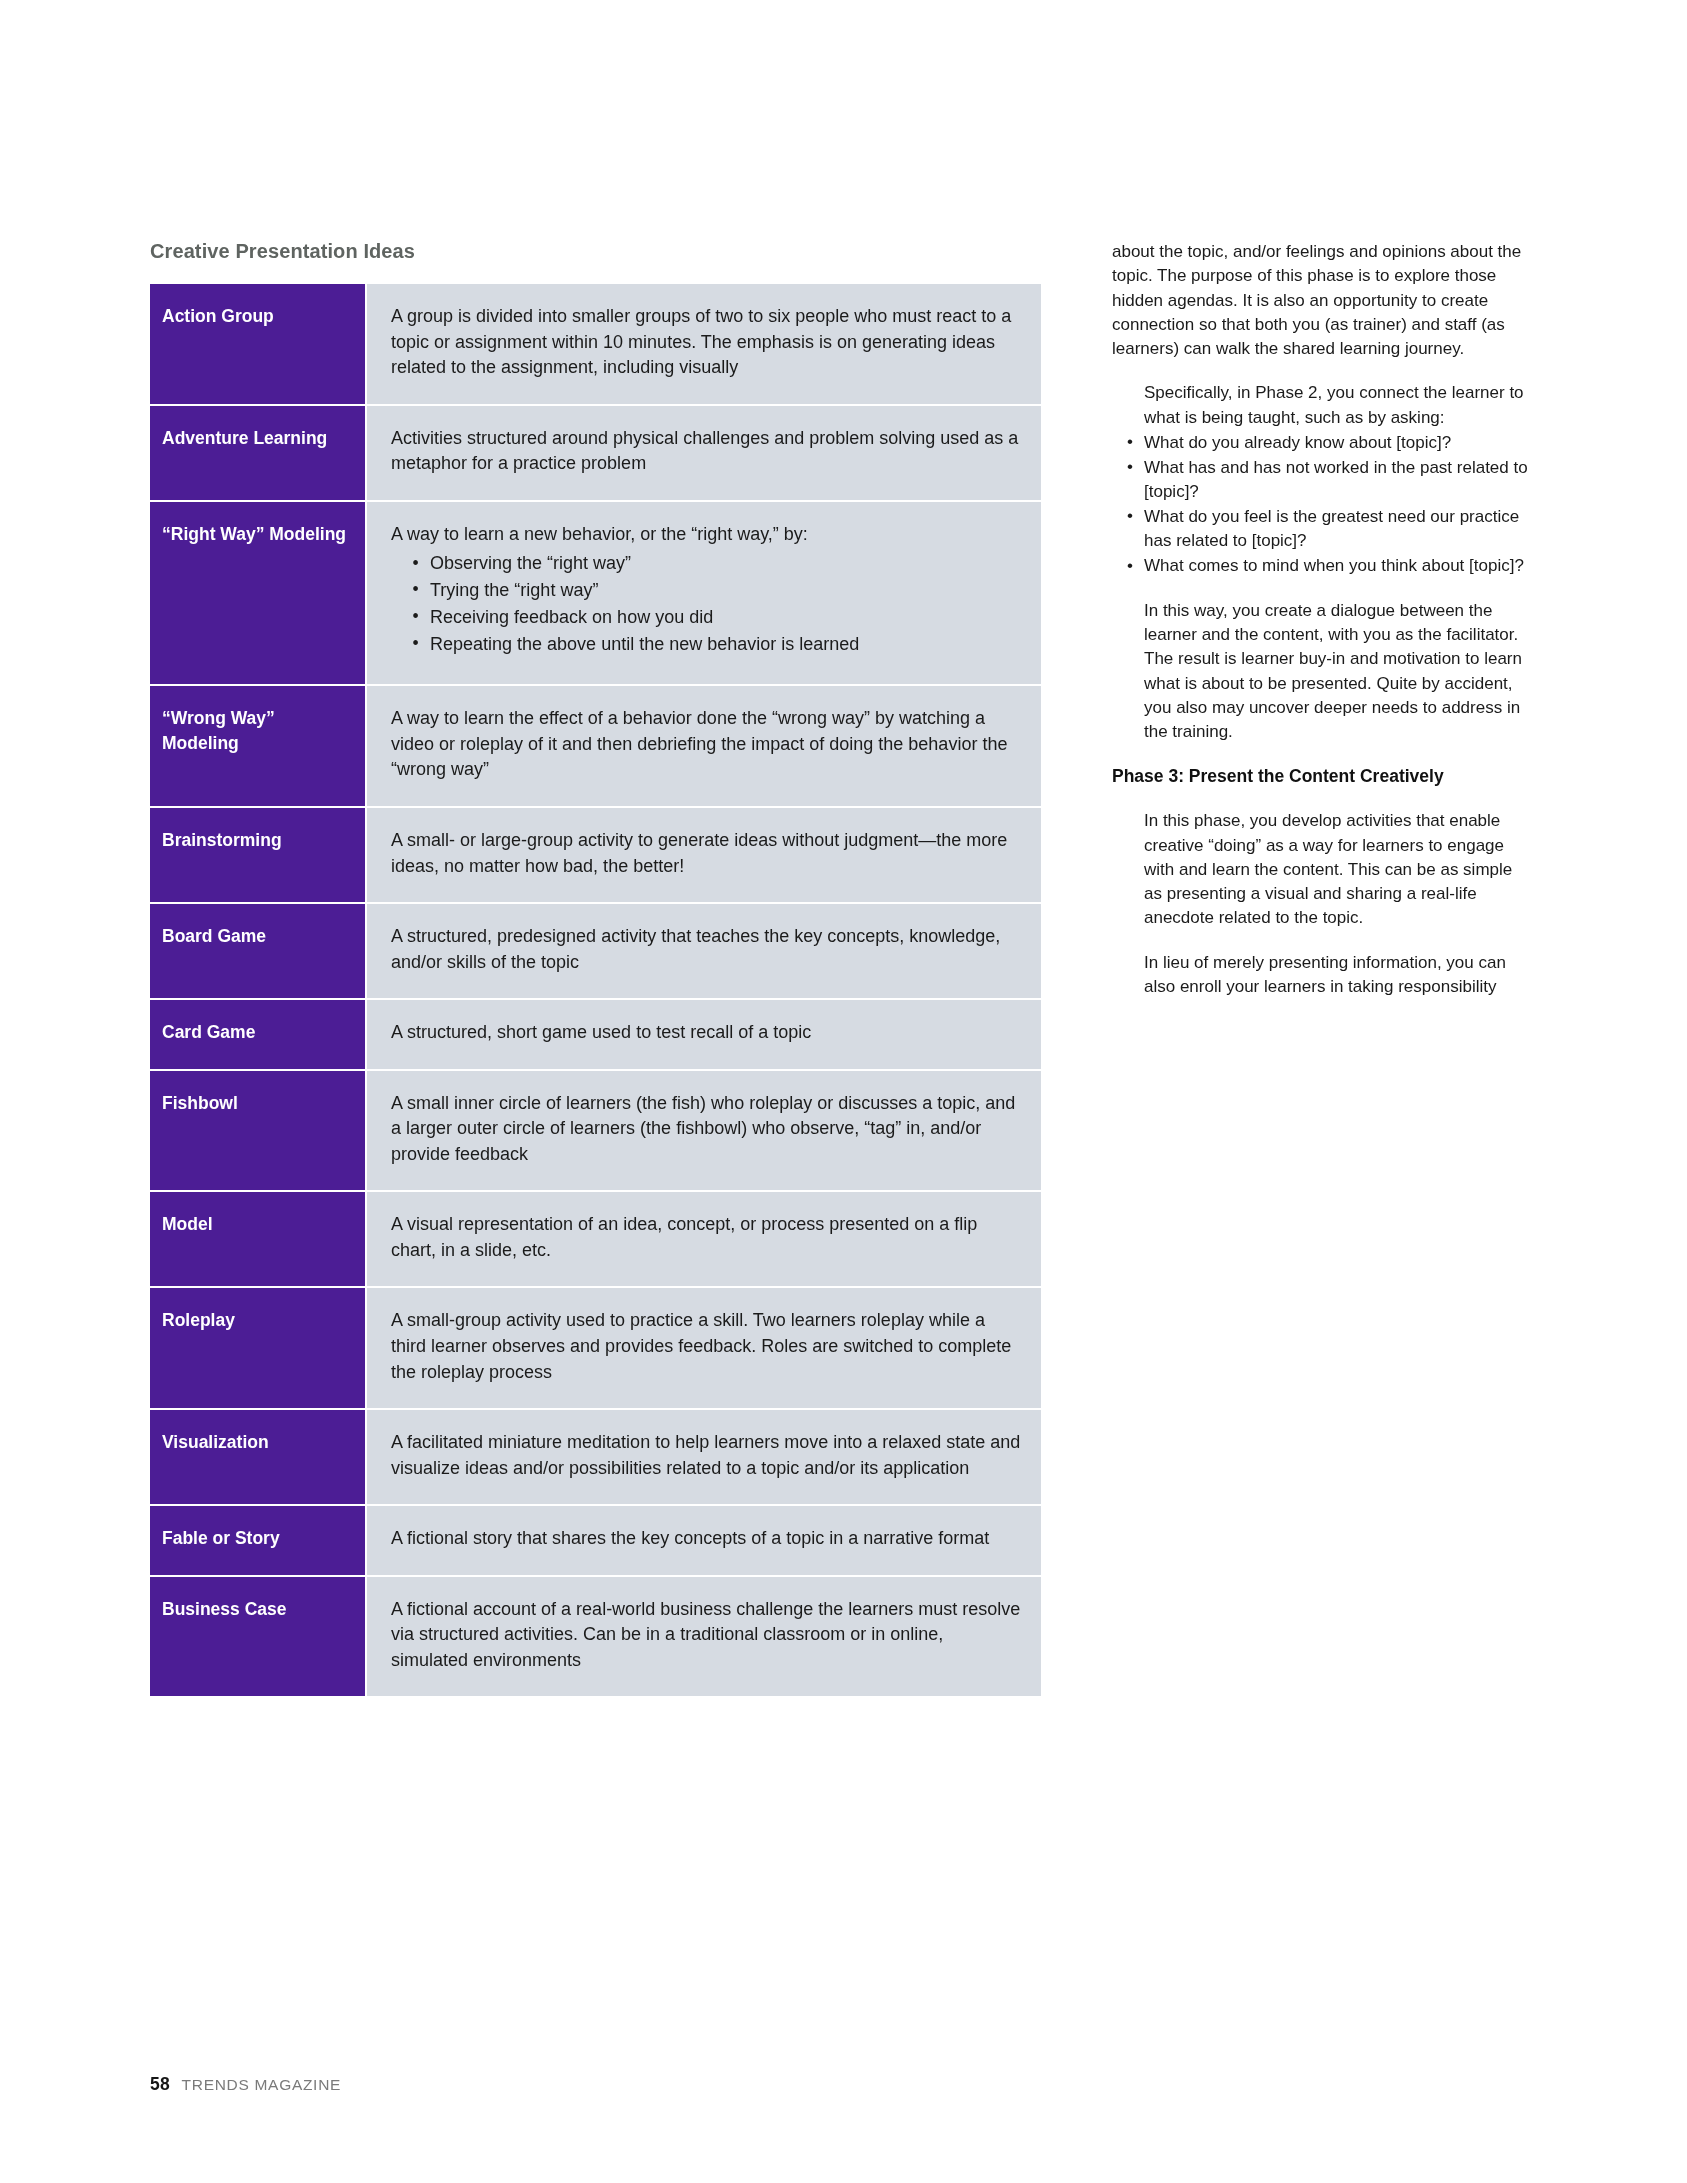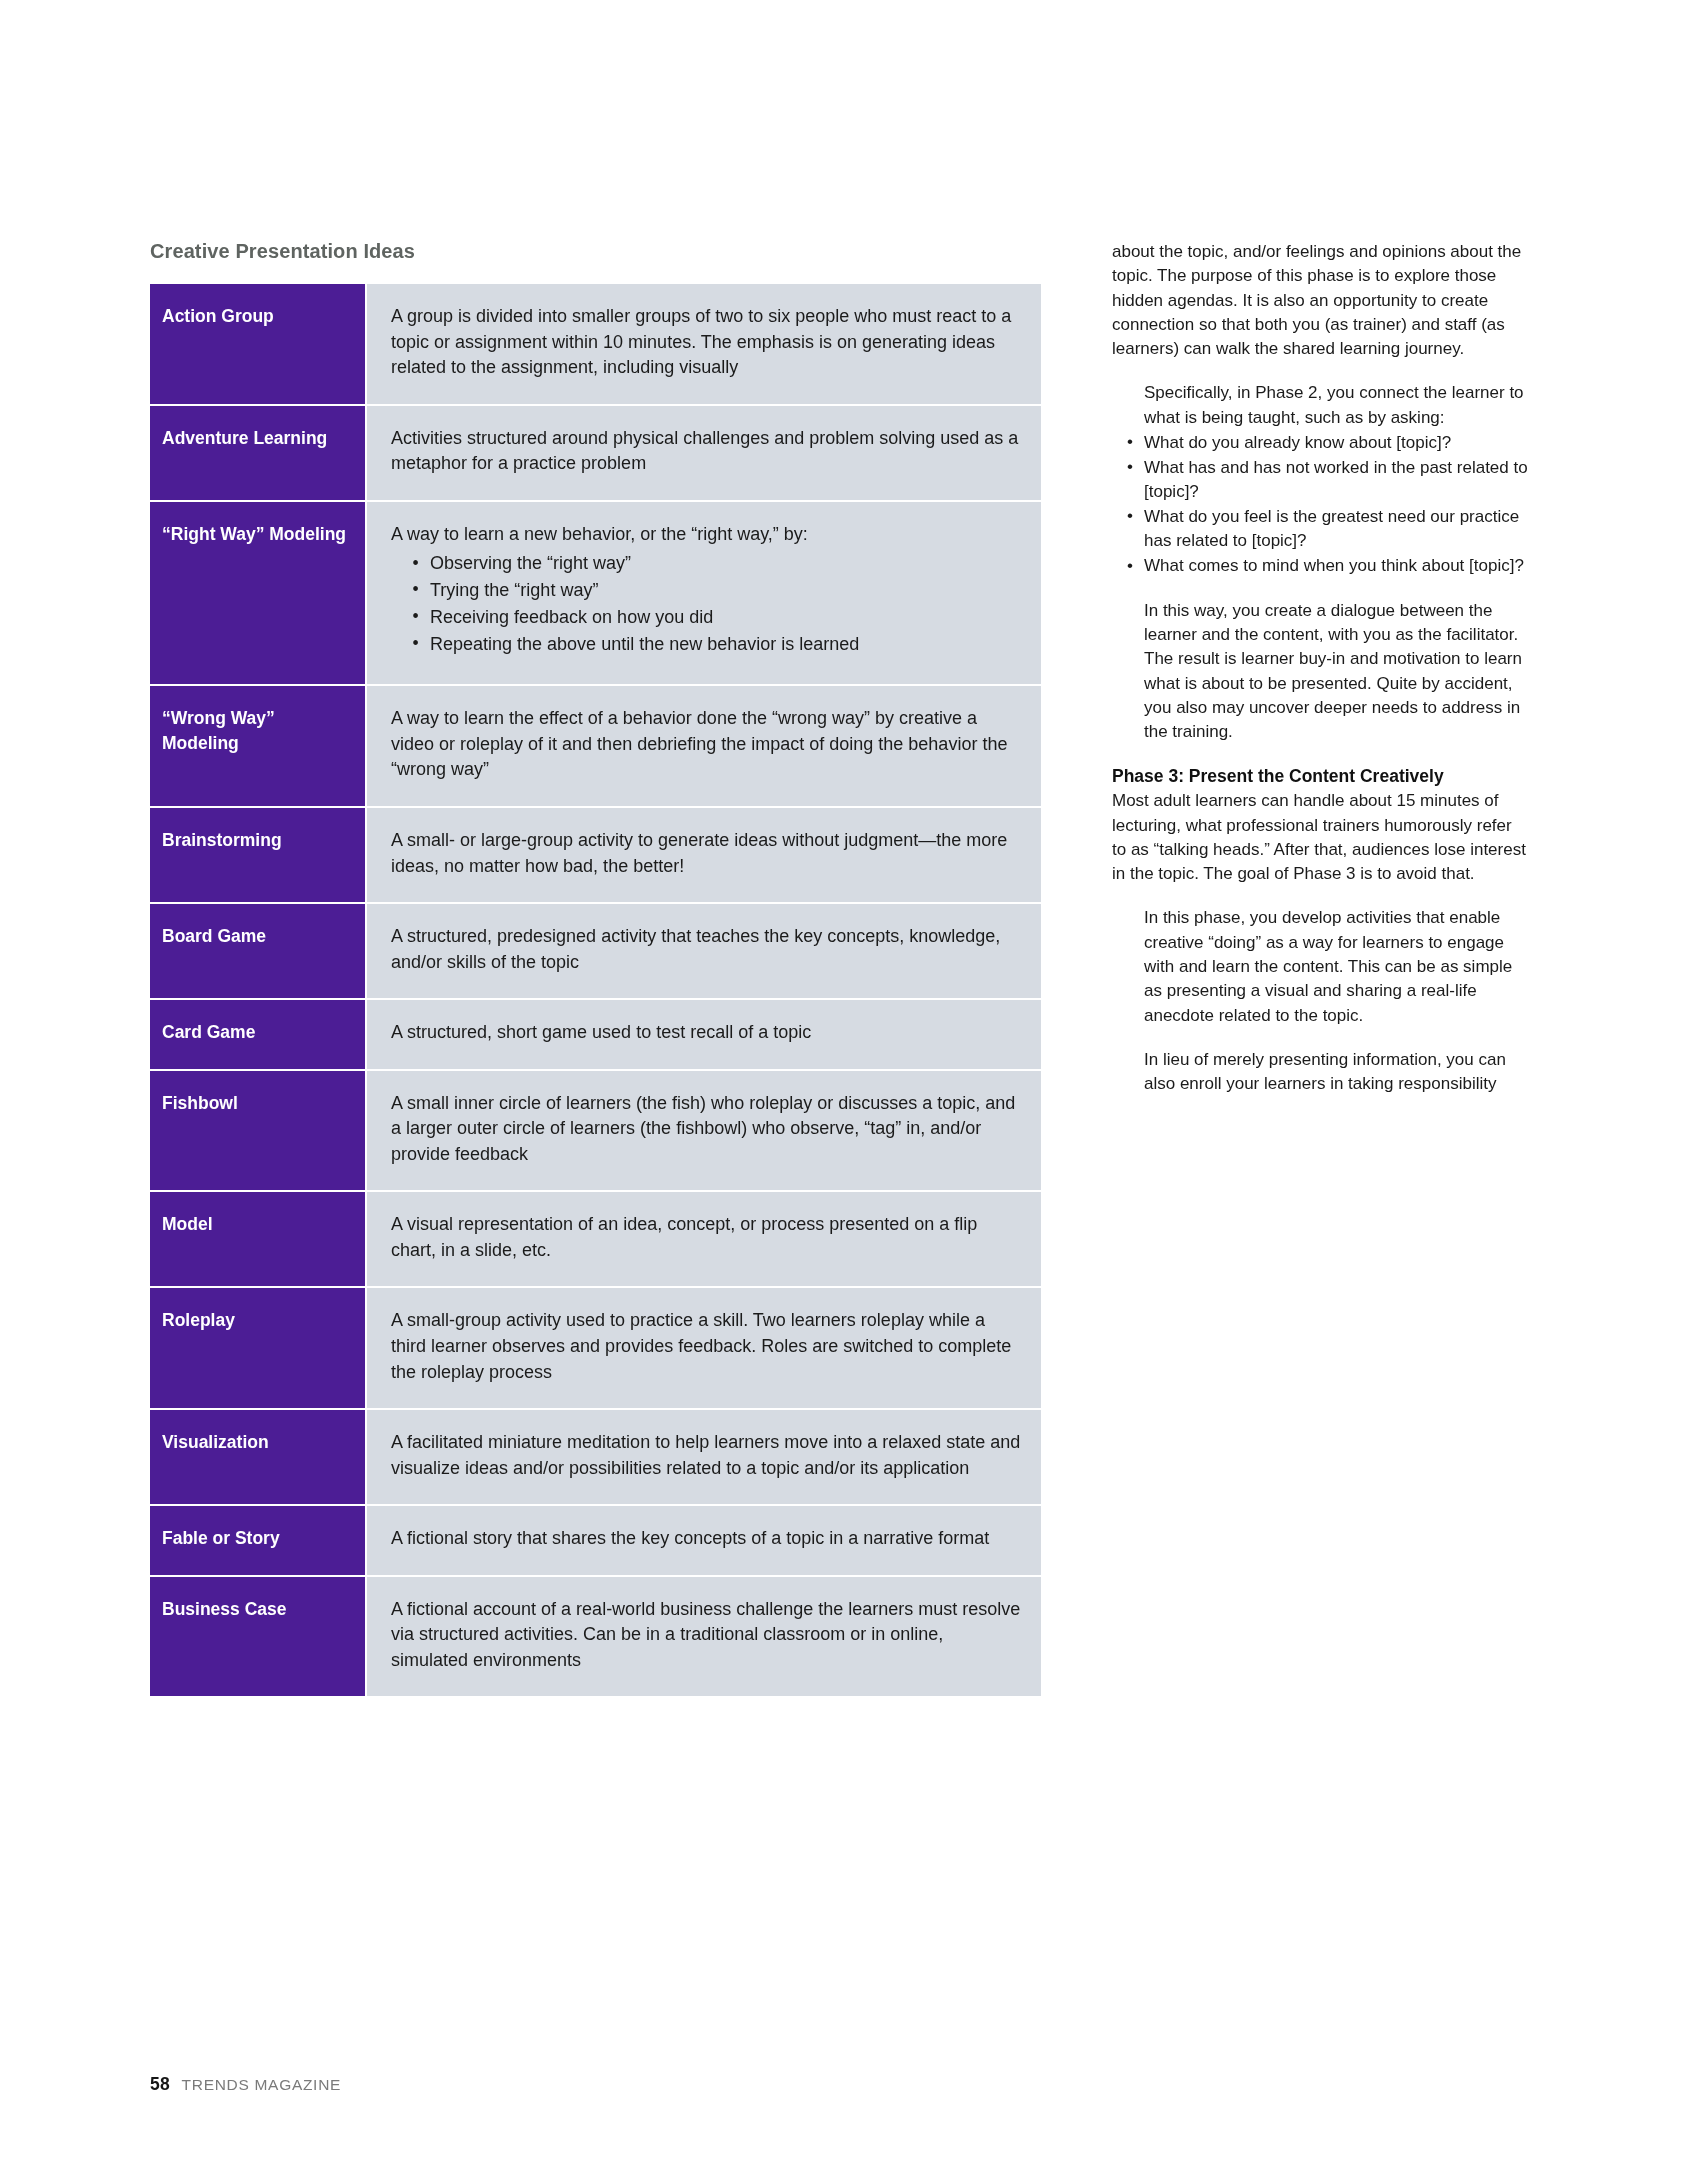--- a/index.html
+++ b/index.html
@@ -198,21 +198,21 @@
                 <li>Observing the “right way”</li>
                 <li>Trying the “right way”</li>
                 <li>Receiving feedback on how you did</li>
                 <li>Repeating the above until the new behavior is learned</li>
               </ul>
             </td>
           </tr>
           <tr>
             <td class="label-cell">“Wrong Way” Modeling</td>
             <td class="desc-cell">
-              <p>A way to learn the effect of a behavior done the “wrong way” by creative a video or roleplay of it and then debriefing the impact of doing the behavior the “wrong way”</p>
+              <p>A way to learn the effect of a behavior done the “wrong way” by watching a video or roleplay of it and then debriefing the impact of doing the behavior the “wrong way”</p>
             </td>
           </tr>
           <tr>
             <td class="label-cell">Brainstorming</td>
             <td class="desc-cell">
               <p>A small- or large-group activity to generate ideas without judgment—the more ideas, no matter how bad, the better!</p>
             </td>
           </tr>
           <tr>
             <td class="label-cell">Board Game</td>
@@ -277,21 +277,20 @@
         <li>What do you already know about [topic]?</li>
         <li>What has and has not worked in the past related to [topic]?</li>
         <li>What do you feel is the greatest need our practice has related to [topic]?</li>
         <li>What comes to mind when you think about [topic]?</li>
       </ul>
 
     <p class="gap">In this way, you create a dialogue between the learner and the content, with you as the facilitator. The result is learner buy-in and motivation to learn what is about to be presented. Quite by accident, you also may uncover deeper needs to address in the training.</p>
 
     <h3>Phase 3: Present the Content Creatively</h3>
 
-    <p>Most adult learners can handle about 15 minutes of lecturing, what professional trainers humorously refer to as “talking heads.” After that, audiences lose interest in the topic. The goal of Phase 3 is to avoid that.</p>
 
     <p class="gap">In this phase, you develop activities that enable creative “doing” as a way for learners to engage with and learn the content. This can be as simple as presenting a visual and sharing a real-life anecdote related to the topic.</p>
 
     <p class="gap">In lieu of merely presenting information, you can also enroll your learners in taking responsibility</p>
 
   </div>
 
   <div class="footer">
     <span class="footer-page">58</span>
     <span class="footer-mag">TRENDS MAGAZINE</span>

